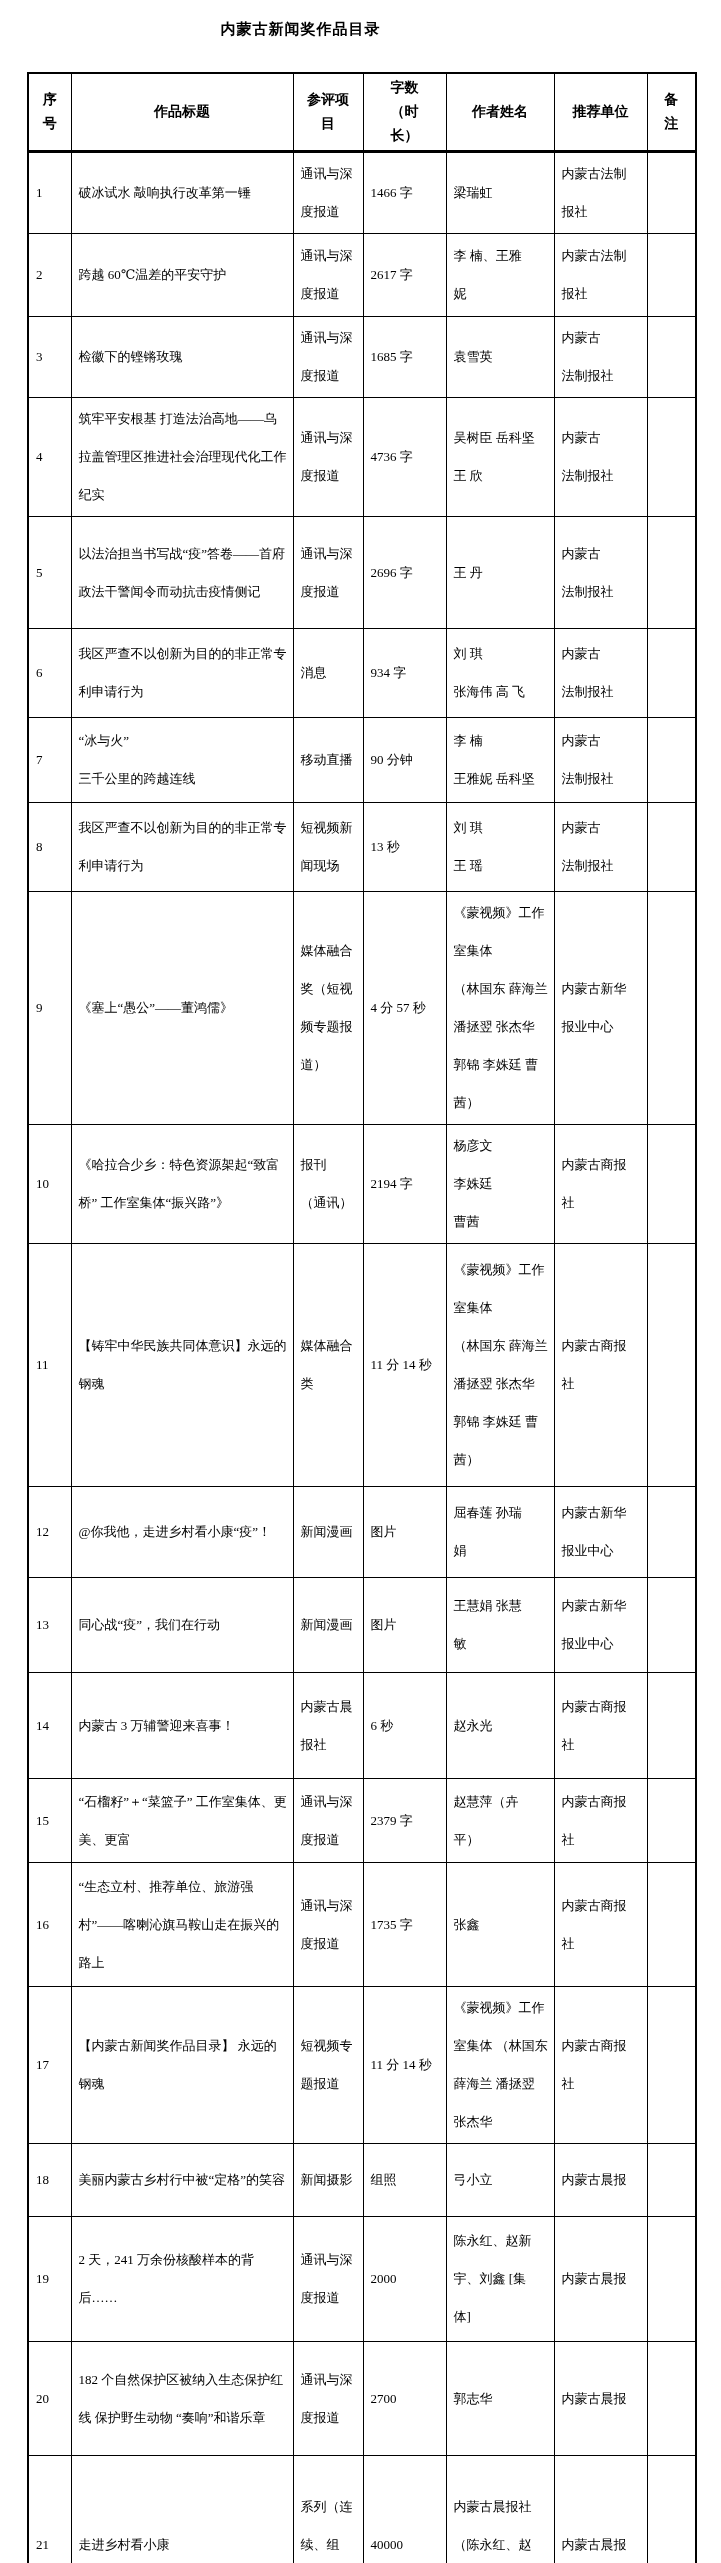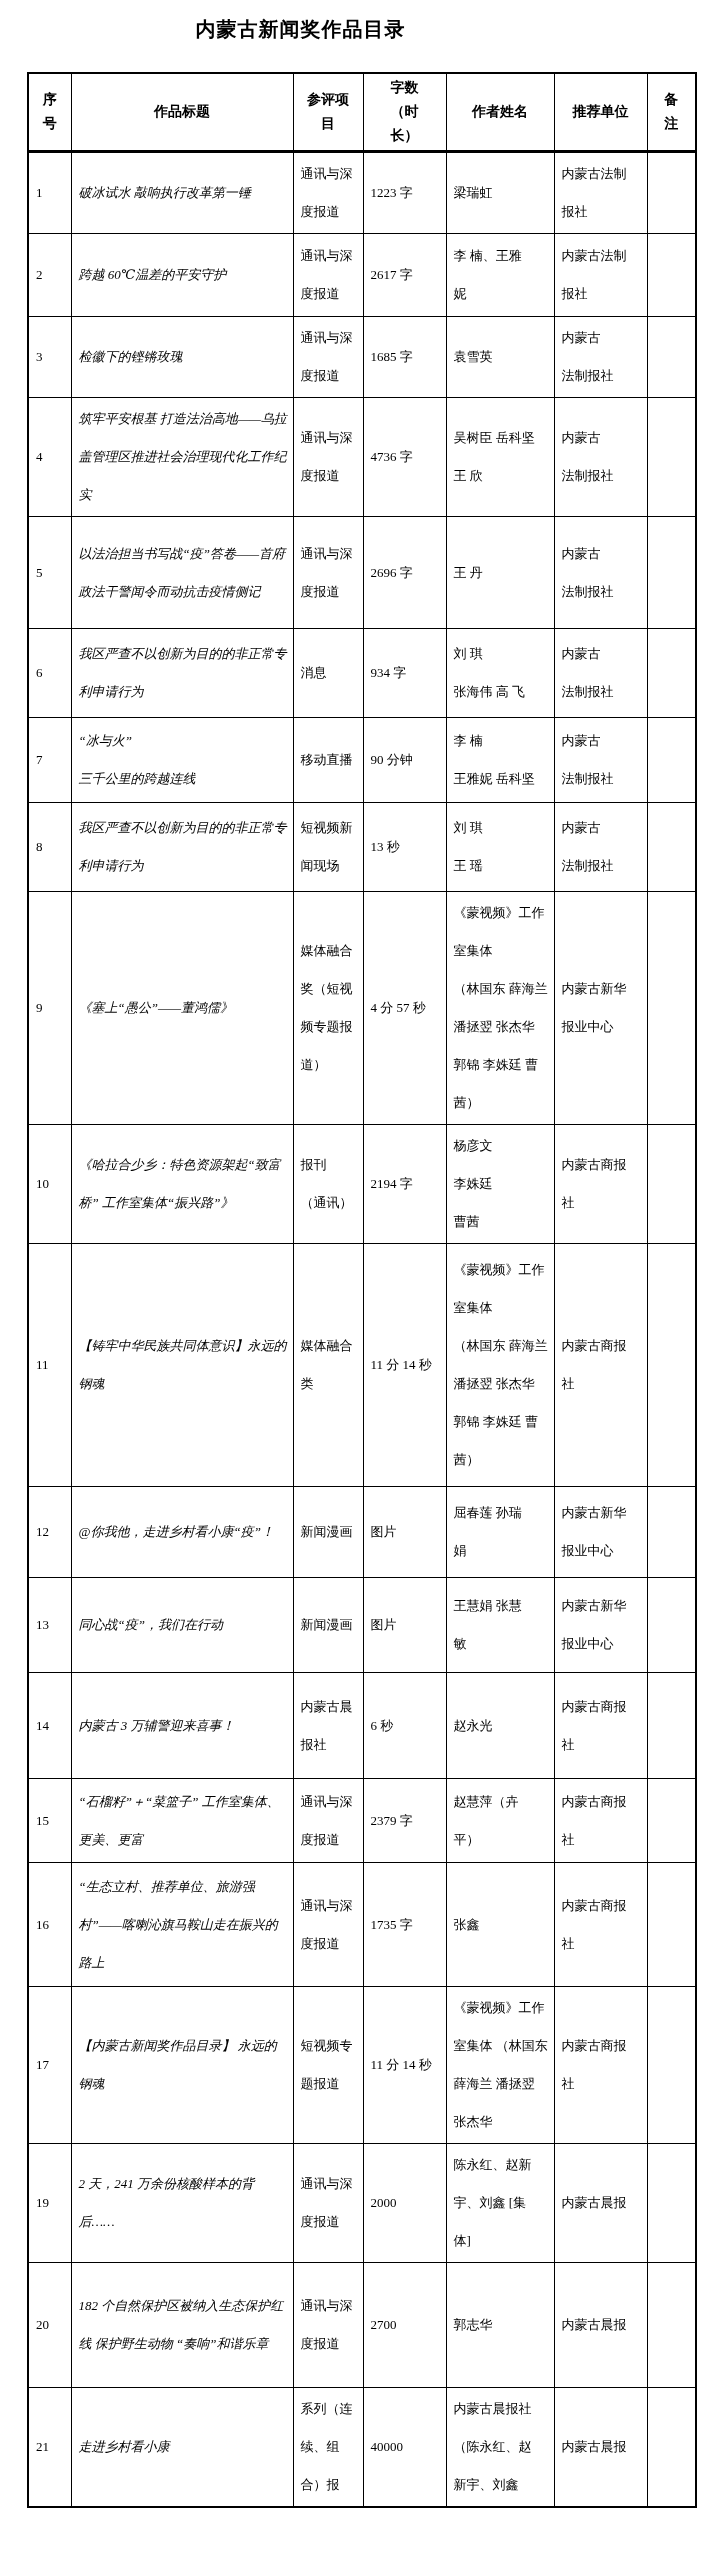--- a/index.html
+++ b/index.html
@@ -10,21 +10,21 @@
   body {
     width: 721px;
     height: 2563px;
     overflow: hidden;
     color: #000;
     font-family: "Liberation Serif", "DejaVu Serif", serif;
   }
   .doc-title {
     margin: 16px 120px 0 0;
     text-align: center;
-    font-size: 20px;
+    font-size: 15px;
     font-weight: bold;
     letter-spacing: 1px;
     line-height: 26px;
   }
   table.works {
     border-collapse: collapse;
     table-layout: fixed;
     width: 668px;
     margin: 30px 0 0 27px;
     border: 2px solid #000;
@@ -51,21 +51,21 @@
     white-space: pre-line;
     text-align: left;
     word-break: break-all;
   }
   td.c-no {
     text-align: center;
     padding: 0;
     font-size: 12px;
     word-break: normal;
   }
-  td.c-title { padding-left: 12px; font-style: italic; }
+  td.c-title { padding-left: 12px; }
   
   tbody tr:nth-of-type(1)  { height: 75px; }
   tbody tr:nth-of-type(2)  { height: 83px; }
   tbody tr:nth-of-type(3)  { height: 76px; }
   tbody tr:nth-of-type(4)  { height: 113px; }
   tbody tr:nth-of-type(5)  { height: 112px; }
   tbody tr:nth-of-type(6)  { height: 89px; }
   tbody tr:nth-of-type(7)  { height: 85px; }
   tbody tr:nth-of-type(8)  { height: 89px; }
   tbody tr:nth-of-type(9)  { height: 231px; }
@@ -112,21 +112,21 @@
       <th>备
 注</th>
     </tr>
   </thead>
   <tbody>
 
       <tr>
         <td class="c-no">1</td>
         <td class="c-title">破冰试水 敲响执行改革第一锤</td>
         <td class="c-category">通讯与深度报道</td>
-        <td class="c-length">1223 字</td>
+        <td class="c-length">1466 字</td>
         <td class="c-authors">梁瑞虹</td>
         <td class="c-unit">内蒙古法制
 报社</td>
         <td class="c-note"></td>
       </tr>
 
       <tr>
         <td class="c-no">2</td>
         <td class="c-title">跨越 60℃温差的平安守护</td>
         <td class="c-category">通讯与深度报道</td>
@@ -309,20 +309,29 @@
         <td class="c-no">17</td>
         <td class="c-title">【内蒙古新闻奖作品目录】 永远的钢魂</td>
         <td class="c-category">短视频专题报道</td>
         <td class="c-length">11 分 14 秒</td>
         <td class="c-authors">《蒙视频》工作室集体 （林国东 薛海兰 潘拯翌 张杰华</td>
         <td class="c-unit">内蒙古商报
 社</td>
         <td class="c-note"></td>
       </tr>
 
+      <tr>
+        <td class="c-no">18</td>
+        <td class="c-title">美丽内蒙古乡村行中被“定格”的笑容</td>
+        <td class="c-category">新闻摄影</td>
+        <td class="c-length">组照</td>
+        <td class="c-authors">弓小立</td>
+        <td class="c-unit">内蒙古晨报</td>
+        <td class="c-note"></td>
+      </tr>
 
       <tr>
         <td class="c-no">19</td>
         <td class="c-title">2 天，241 万余份核酸样本的背后……</td>
         <td class="c-category">通讯与深度报道</td>
         <td class="c-length">2000</td>
         <td class="c-authors">陈永红、赵新
 宇、刘鑫 [集
 体]</td>
         <td class="c-unit">内蒙古晨报</td>

